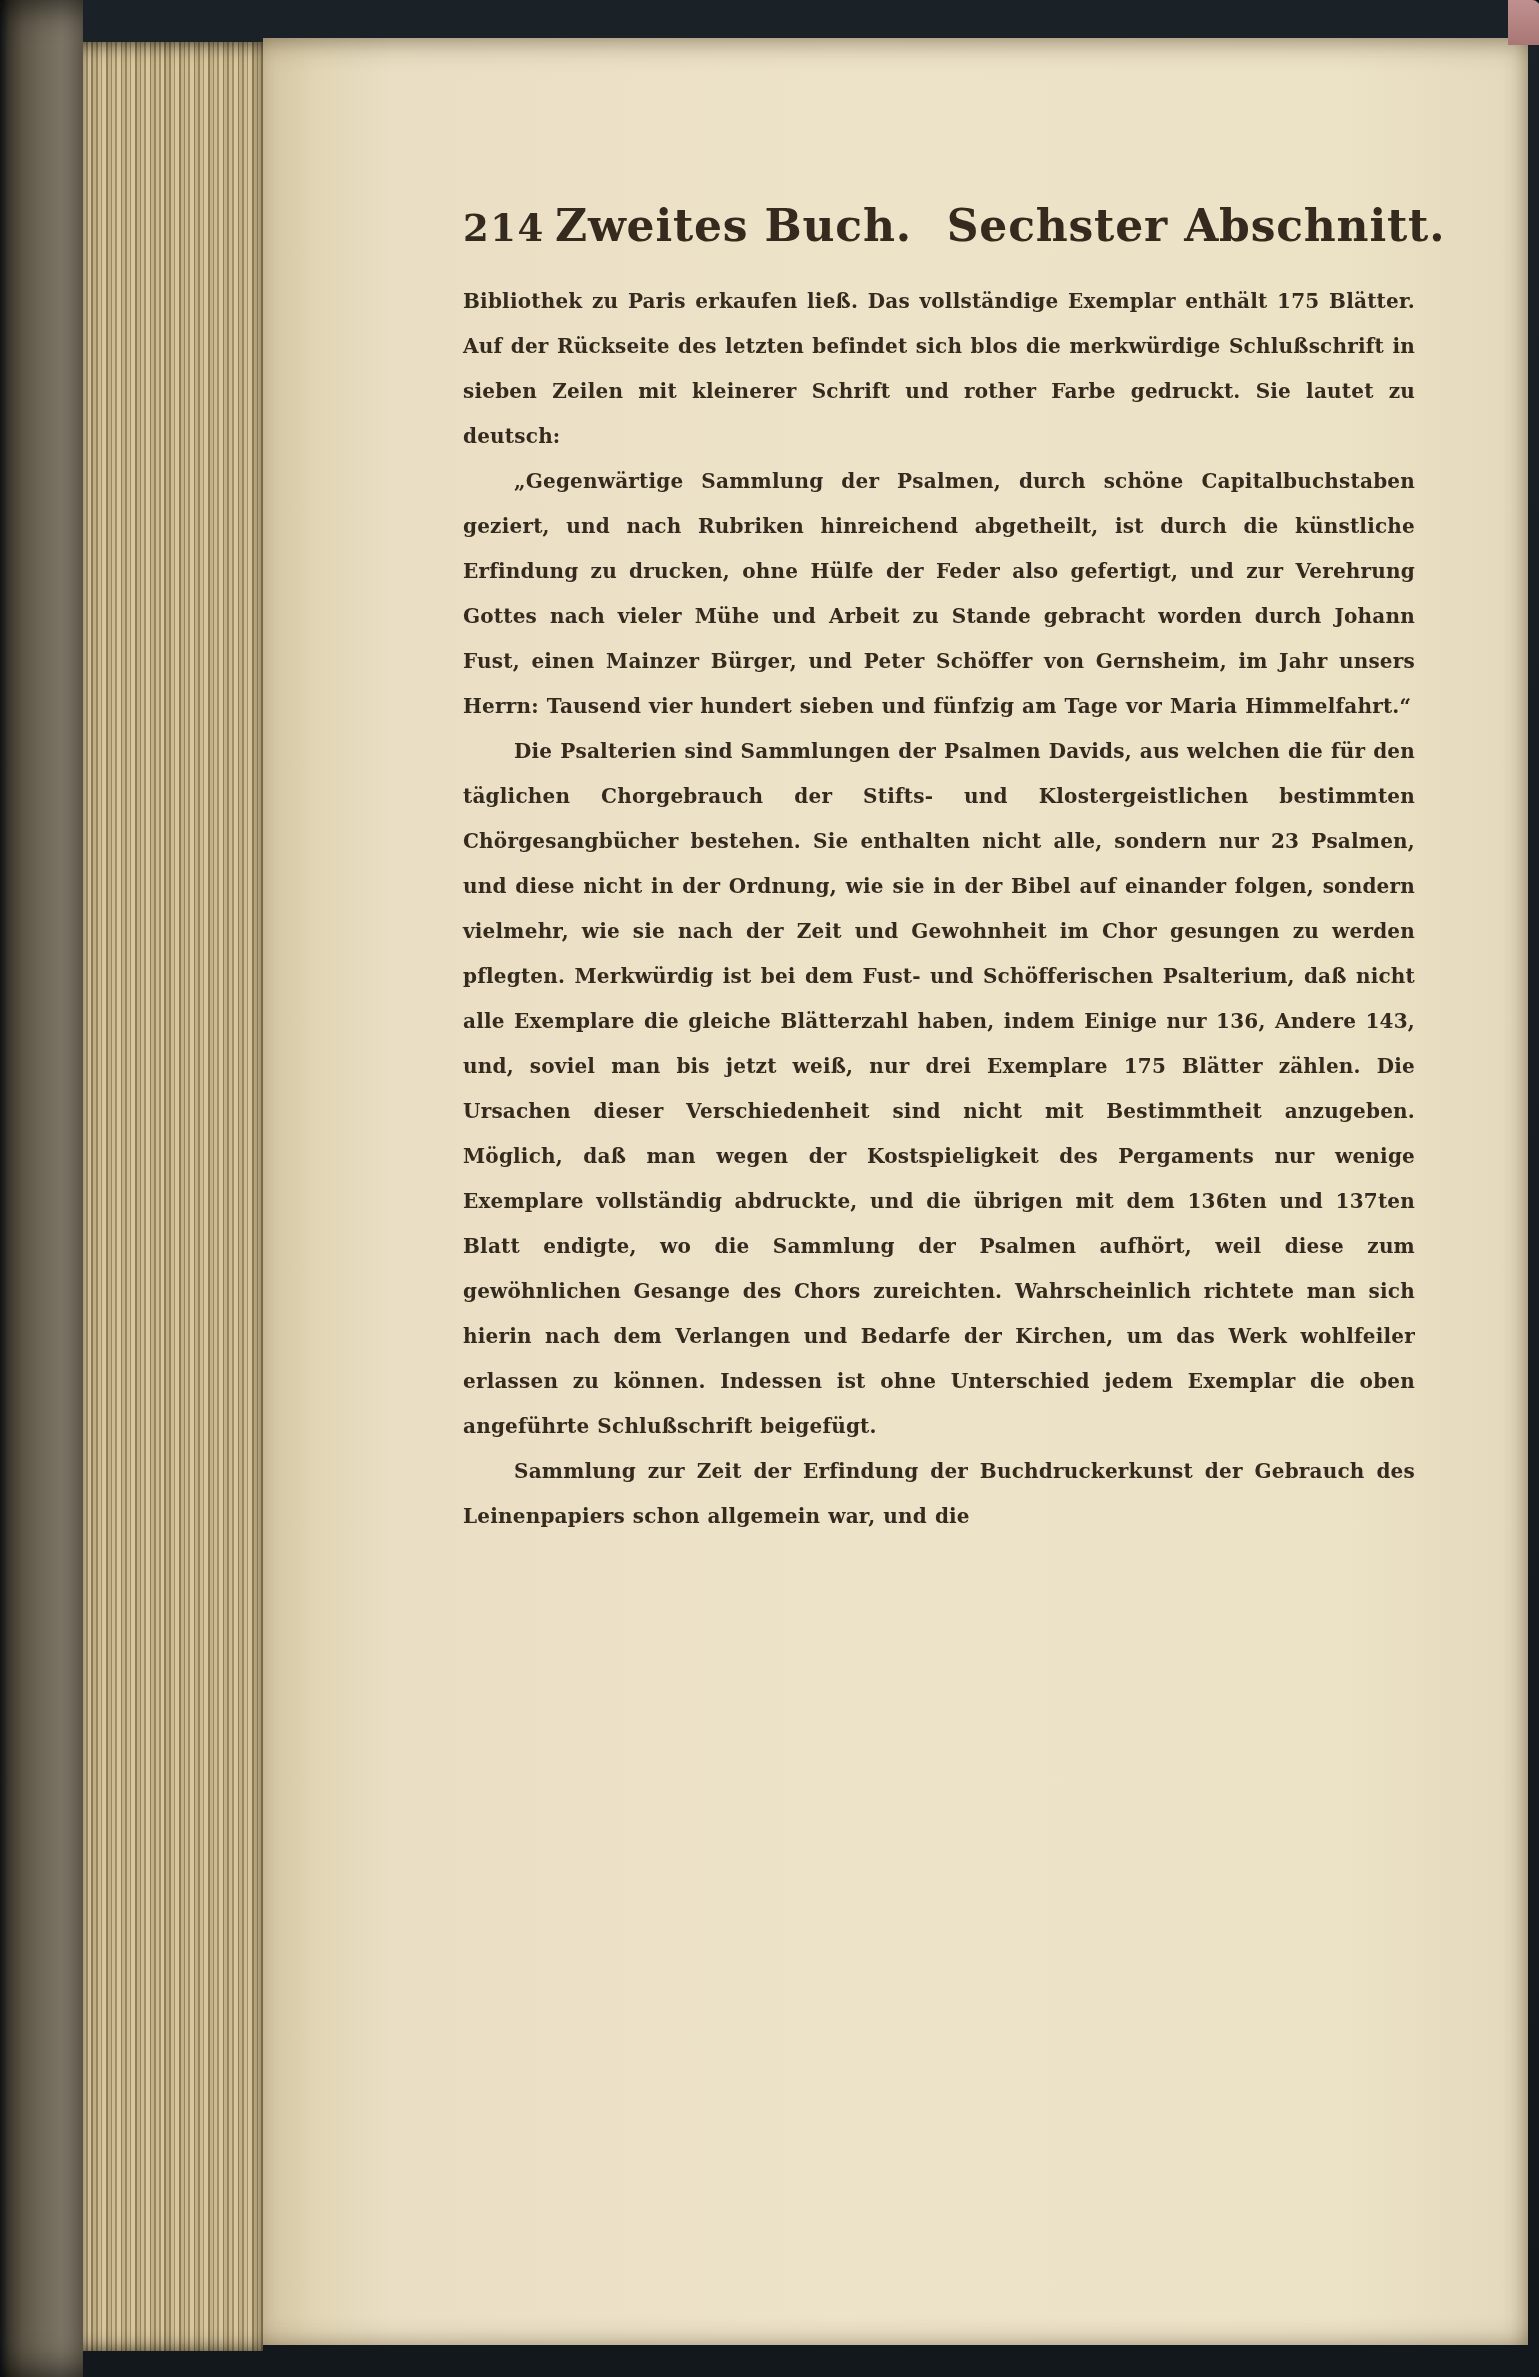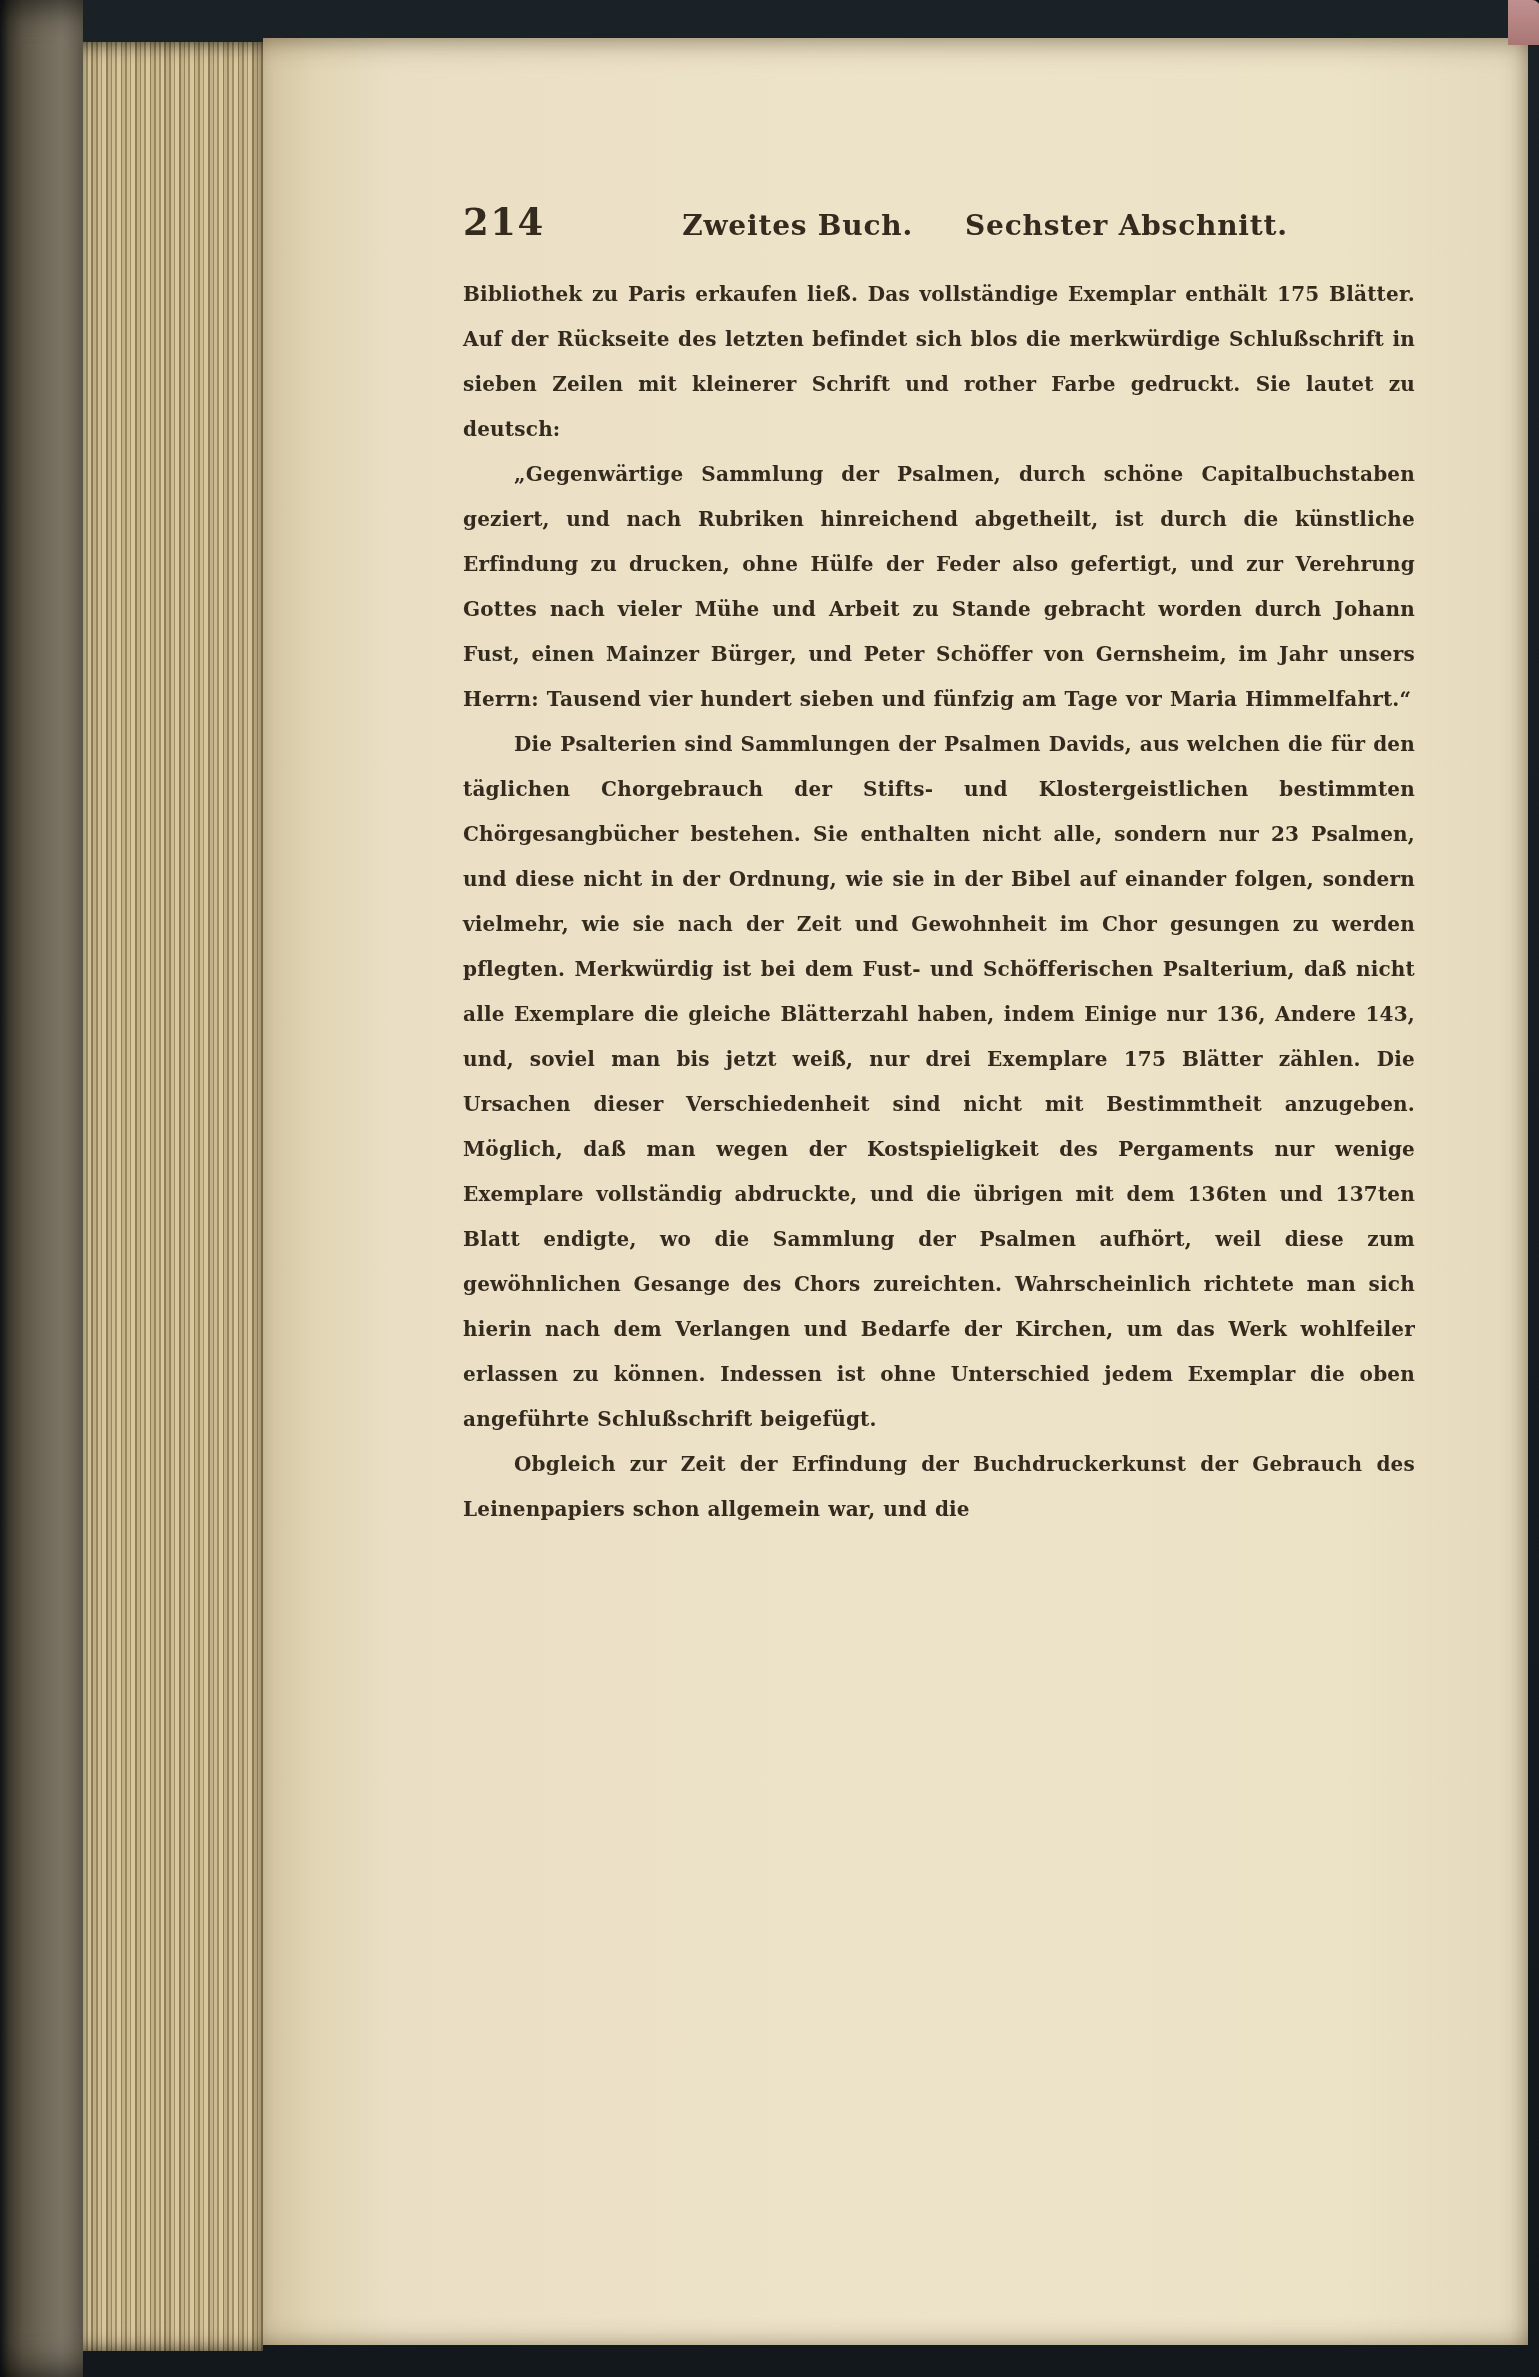--- a/index.html
+++ b/index.html
@@ -78,22 +78,22 @@
   }
   .page-number {
     font-size: 37px;
     letter-spacing: 1.5px;
     min-width: 92px;
   }
   .running-title {
     flex: 1;
     display: flex;
     justify-content: center;
-    gap: 52px;
-    font-size: 28px;
+    gap: 35px;
+    font-size: 44px;
     letter-spacing: 0.8px;
     white-space: nowrap;
   }
 
   .body-text {
     font-size: 20px;
     line-height: 45px;
     text-align: justify;
     letter-spacing: 0.2px;
     word-spacing: 0.8px;
@@ -120,20 +120,20 @@
         <span class="running-title">
           <span>Zweites Buch.</span>
           <span>Sechster Abschnitt.</span>
         </span>
       </div>
 
       <div class="body-text">
         <p>Bibliothek zu Paris erkaufen ließ. Das vollständige Exemplar enthält 175 Blätter. Auf der Rückseite des letzten befindet sich blos die merkwürdige Schlußschrift in sieben Zeilen mit kleinerer Schrift und rother Farbe gedruckt. Sie lautet zu deutsch:</p>
         <p class="indent">„Gegenwärtige Sammlung der Psalmen, durch schöne Capitalbuchstaben geziert, und nach Rubriken hinreichend abgetheilt, ist durch die künstliche Erfindung zu drucken, ohne Hülfe der Feder also gefertigt, und zur Verehrung Gottes nach vieler Mühe und Arbeit zu Stande gebracht worden durch Johann Fust, einen Mainzer Bürger, und Peter Schöffer von Gernsheim, im Jahr unsers Herrn: Tausend vier hundert sieben und fünfzig am Tage vor Maria Himmelfahrt.“</p>
         <p class="indent">Die Psalterien sind Sammlungen der Psalmen Davids, aus welchen die für den täglichen Chorgebrauch der Stifts- und Klostergeistlichen bestimmten Chörgesangbücher bestehen. Sie enthalten nicht alle, sondern nur 23 Psalmen, und diese nicht in der Ordnung, wie sie in der Bibel auf einander folgen, sondern vielmehr, wie sie nach der Zeit und Gewohnheit im Chor gesungen zu werden pflegten. Merkwürdig ist bei dem Fust- und Schöfferischen Psalterium, daß nicht alle Exemplare die gleiche Blätterzahl haben, indem Einige nur 136, Andere 143, und, soviel man bis jetzt weiß, nur drei Exemplare 175 Blätter zählen. Die Ursachen dieser Verschiedenheit sind nicht mit Bestimmtheit anzugeben. Möglich, daß man wegen der Kostspieligkeit des Pergaments nur wenige Exemplare vollständig abdruckte, und die übrigen mit dem 136ten und 137ten Blatt endigte, wo die Sammlung der Psalmen aufhört, weil diese zum gewöhnlichen Gesange des Chors zureichten. Wahrscheinlich richtete man sich hierin nach dem Verlangen und Bedarfe der Kirchen, um das Werk wohlfeiler erlassen zu können. Indessen ist ohne Unterschied jedem Exemplar die oben angeführte Schlußschrift beigefügt.</p>
-        <p class="indent">Obgleich zur Zeit der Erfindung der Buchdruckerkunst der Gebrauch des Leinenpapiers schon allgemein war, und die</p>
+        <p class="indent">Sammlung zur Zeit der Erfindung der Buchdruckerkunst der Gebrauch des Leinenpapiers schon allgemein war, und die</p>
       </div>
 
     </div>
   </div>
 
 </div>
 
 
 </body></html>

